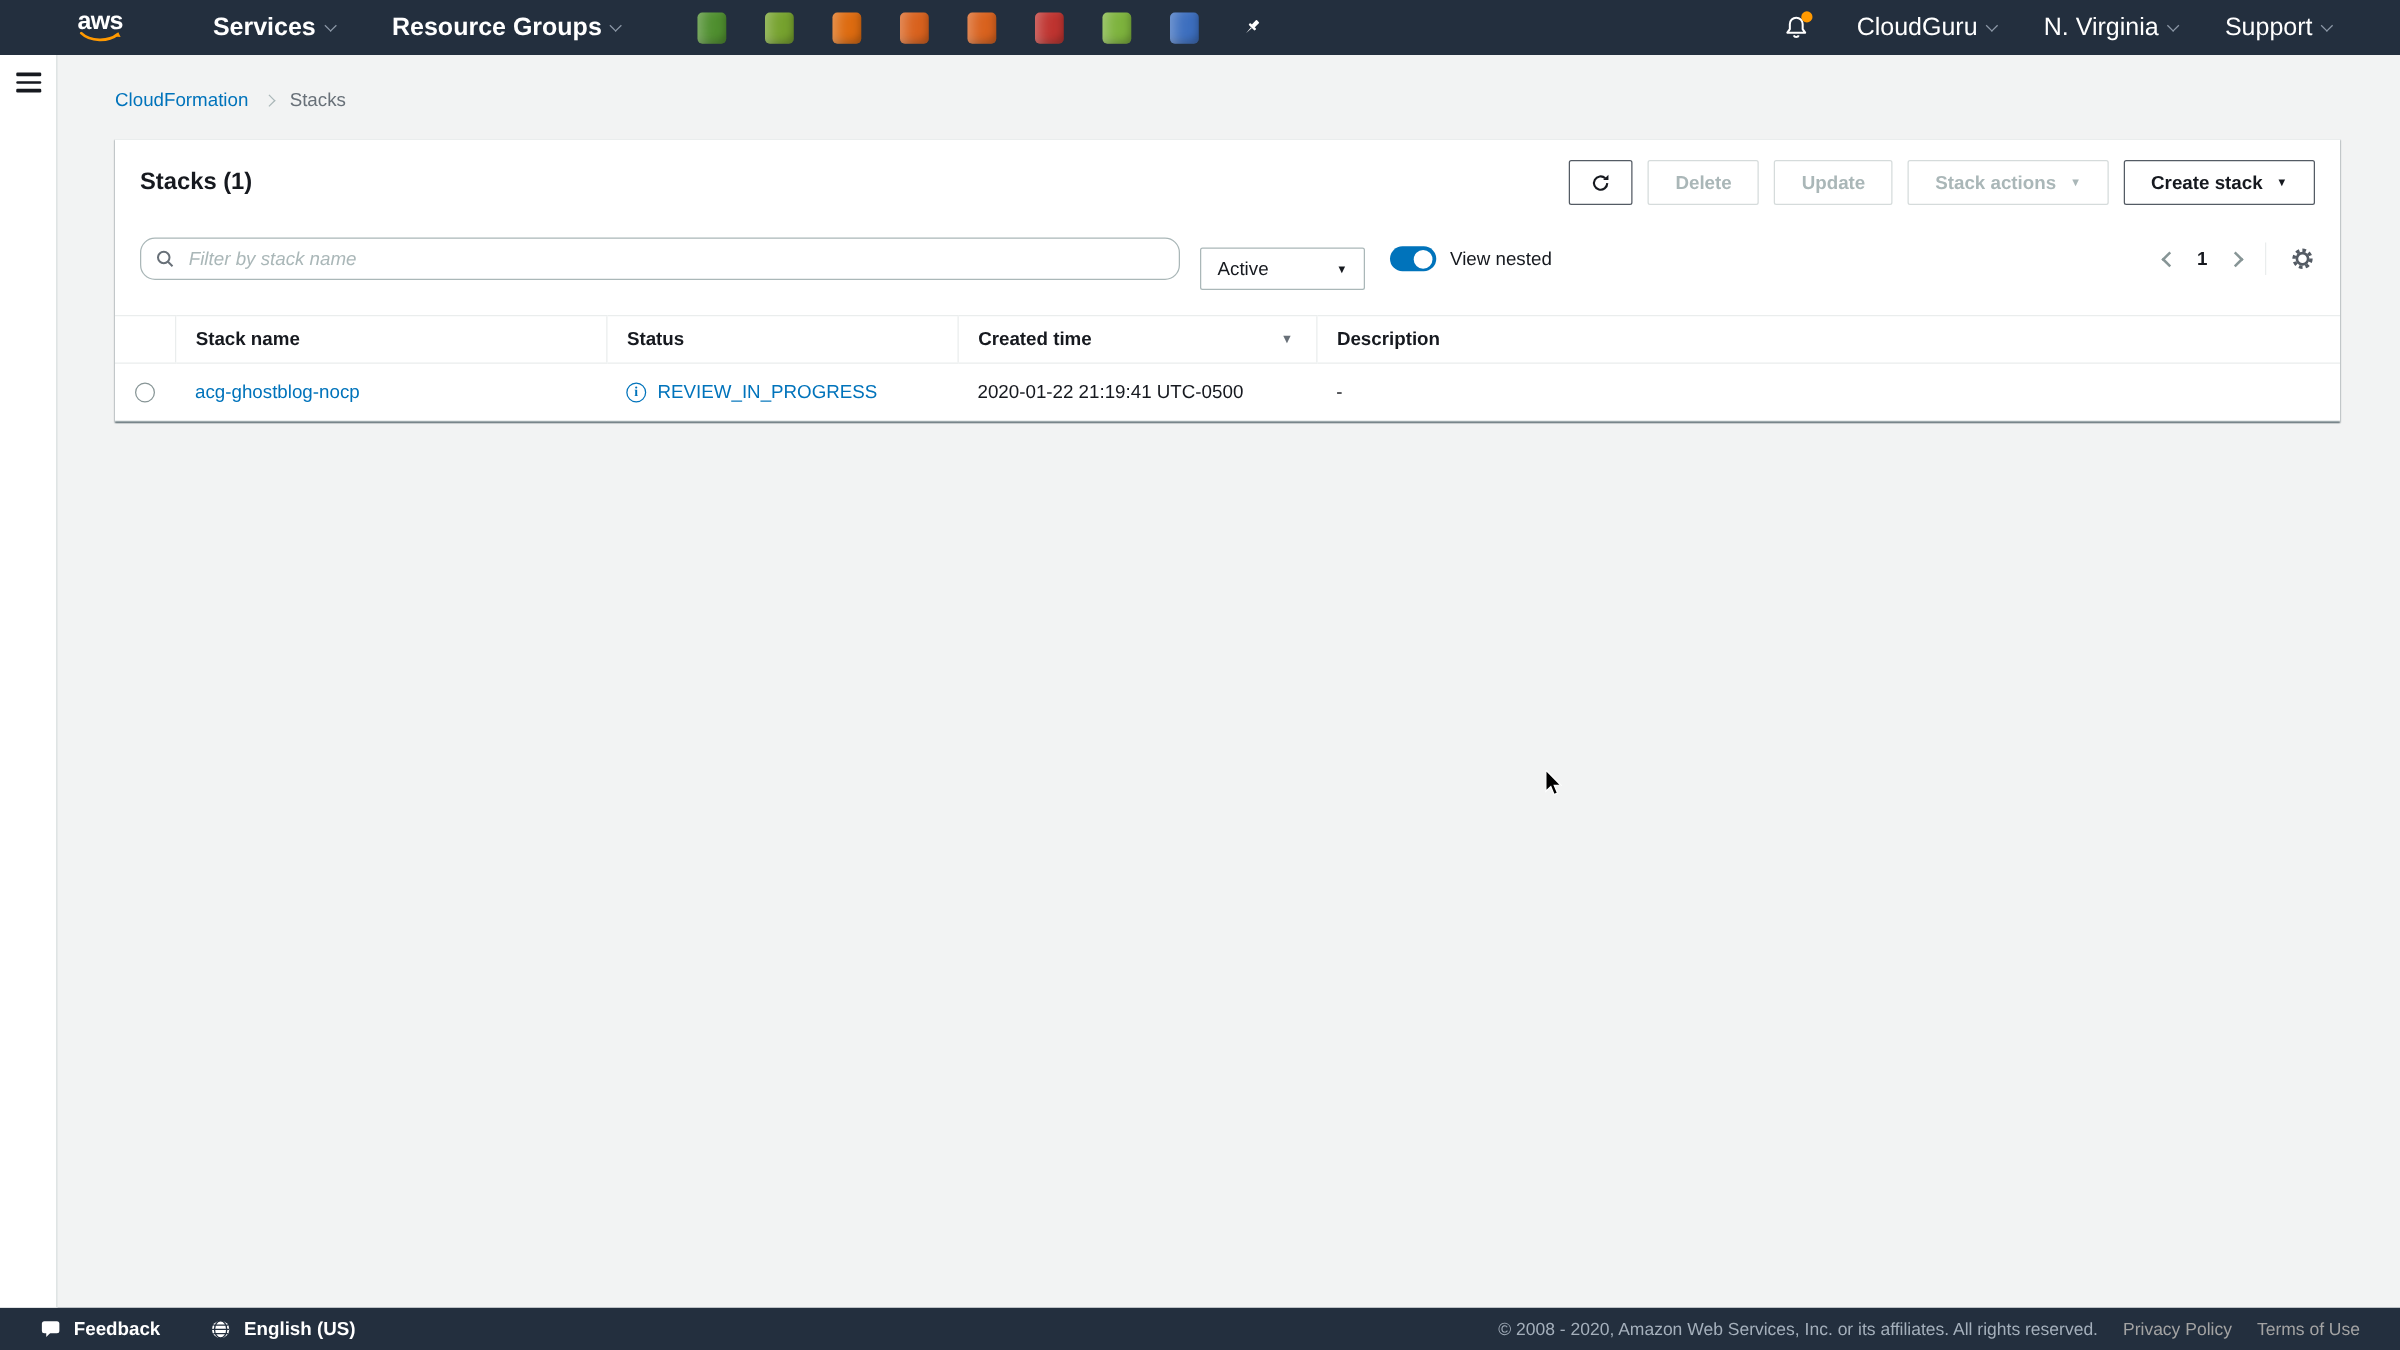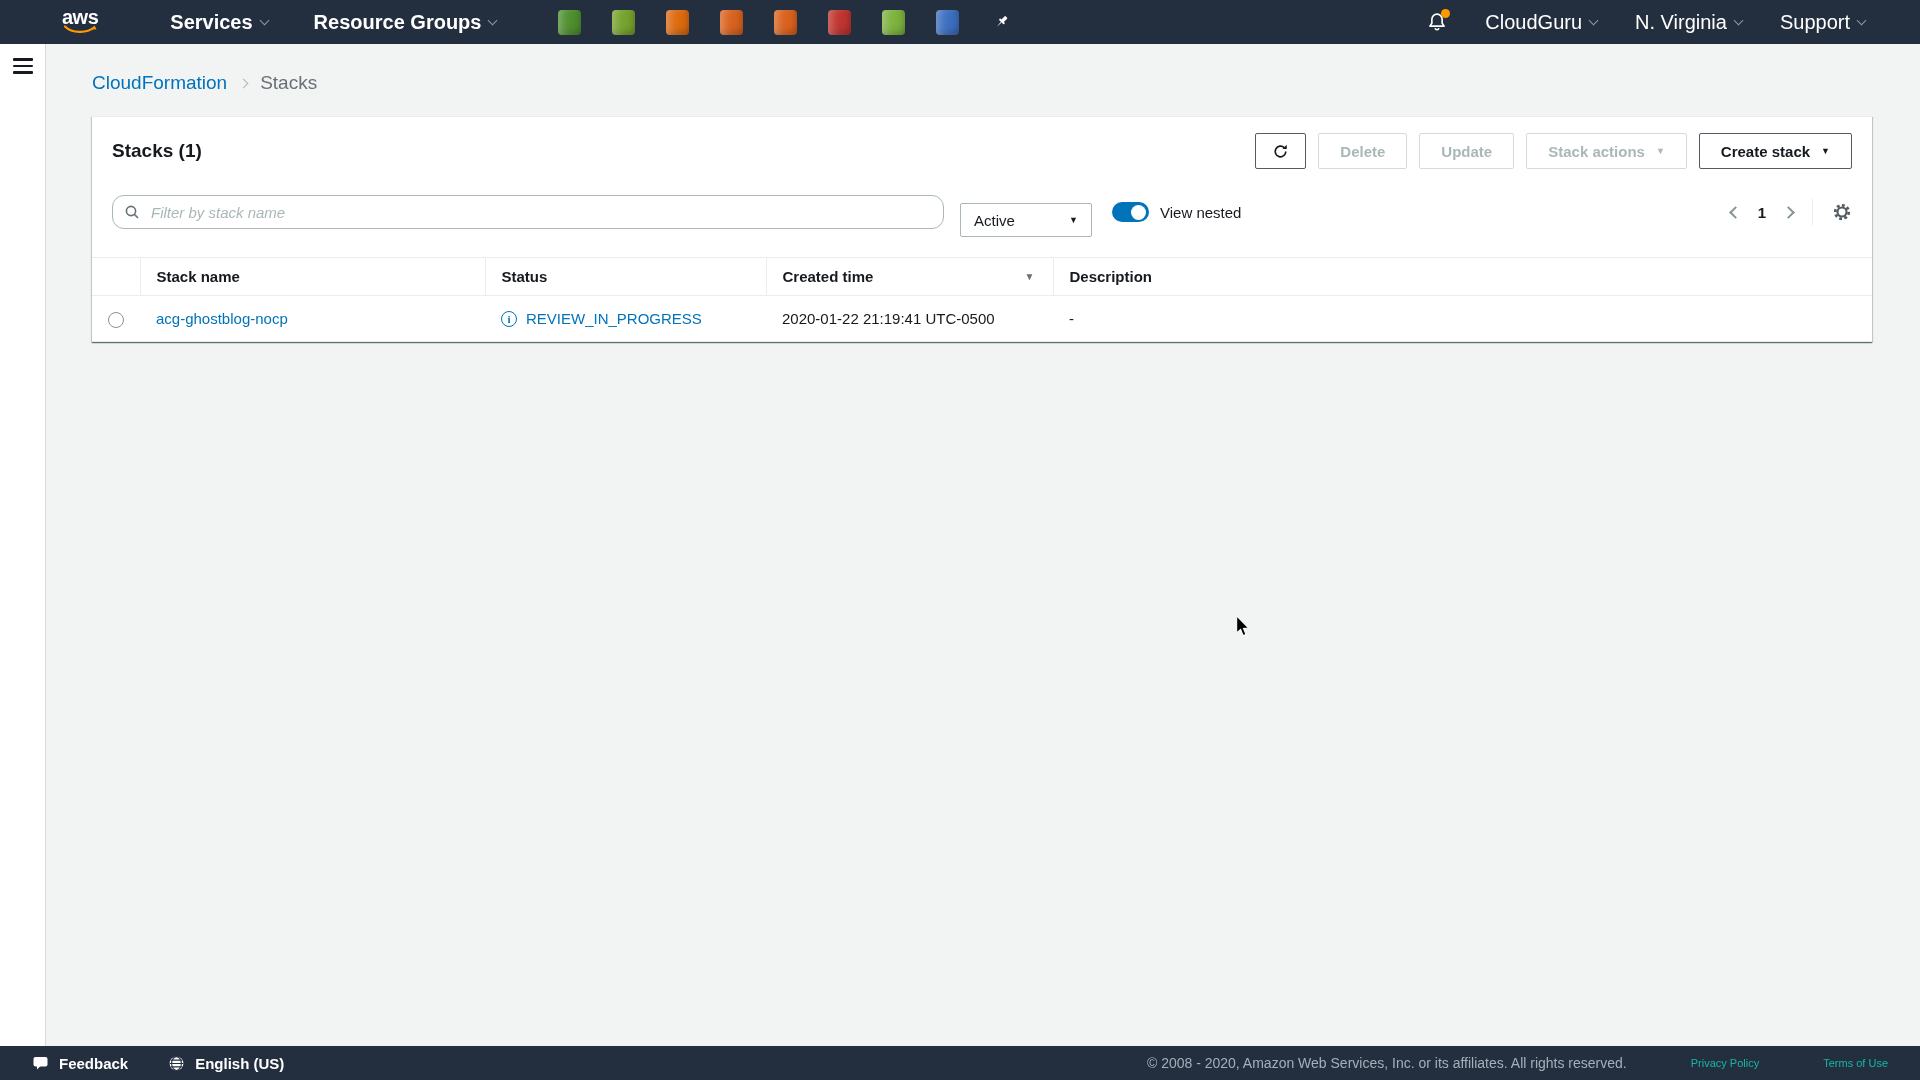--- a/index.html
+++ b/index.html
@@ -29,21 +29,21 @@
 
   
   .shell { flex:1; position:relative; background:#f2f3f3; }
   .sidebar { position:absolute; left:0; top:0; bottom:0; width:46px; background:#fff;
     border-right:1px solid #d5dbdb; display:flex; justify-content:center; }
   .hamburger { margin-top:14px; display:flex; flex-direction:column; gap:4px; cursor:pointer; height:20px; }
   .hamburger span { display:block; width:20px; height:2.6px; background:#16191f; border-radius:1px; }
   .content { margin-left:46px; padding:28px 48px 0 46px; }
 
   
-  .breadcrumb { display:flex; align-items:center; gap:13px; font-size:19px; }
+  .breadcrumb { display:flex; align-items:center; gap:13px; font-size:15px; }
   .bc-link { color:#0073bb; text-decoration:none; cursor:pointer; }
   .bc-sep { width:7px; height:7px; border-right:1.7px solid #aab7b8; border-top:1.7px solid #aab7b8;
     transform:rotate(45deg); }
   .bc-current { color:#687078; }
 
   
   .panel { margin-top:22px; background:#fff; border-top:1px solid #eaeded;
     box-shadow:0 1px 1px 0 rgba(0,28,36,.5), 1px 1px 1px 0 rgba(0,28,36,.12), -1px 1px 1px 0 rgba(0,28,36,.12); }
   .panel-header { display:flex; align-items:center; justify-content:space-between; padding:16px 20px 18px; }
   .page-title { margin:0; font-size:19px; font-weight:700; color:#16191f; }
@@ -97,21 +97,21 @@
     display:inline-flex; align-items:center; justify-content:center; font-size:11px; font-weight:700;
     font-family:"Liberation Serif","DejaVu Serif",serif; color:#0073bb; }
 
   
   .footer { flex:none; height:34px; background:#232f3e; display:flex; align-items:center;
     justify-content:space-between; padding:0 32px; }
   .f-left { display:flex; align-items:center; gap:40px; }
   .f-item { display:flex; align-items:center; gap:10px; color:#fff; font-size:15px; font-weight:700; cursor:pointer; }
   .f-right { display:flex; align-items:center; gap:20px; }
   .copyright { color:#a4afbb; font-size:14px; }
-  .f-link { color:#14b8a6; font-size:11px; text-decoration:none; cursor:pointer;margin-left:44px; }
+  .f-link { color:#a3a3a3; font-size:14px; text-decoration:none; cursor:pointer; }
 
   .cursor { position:absolute; left:1233px; top:572px; pointer-events:none; }
 </style>
 </head>
 <body>
 
 <div class="app">
 
   <header class="topnav">
     <div class="nav-left">

